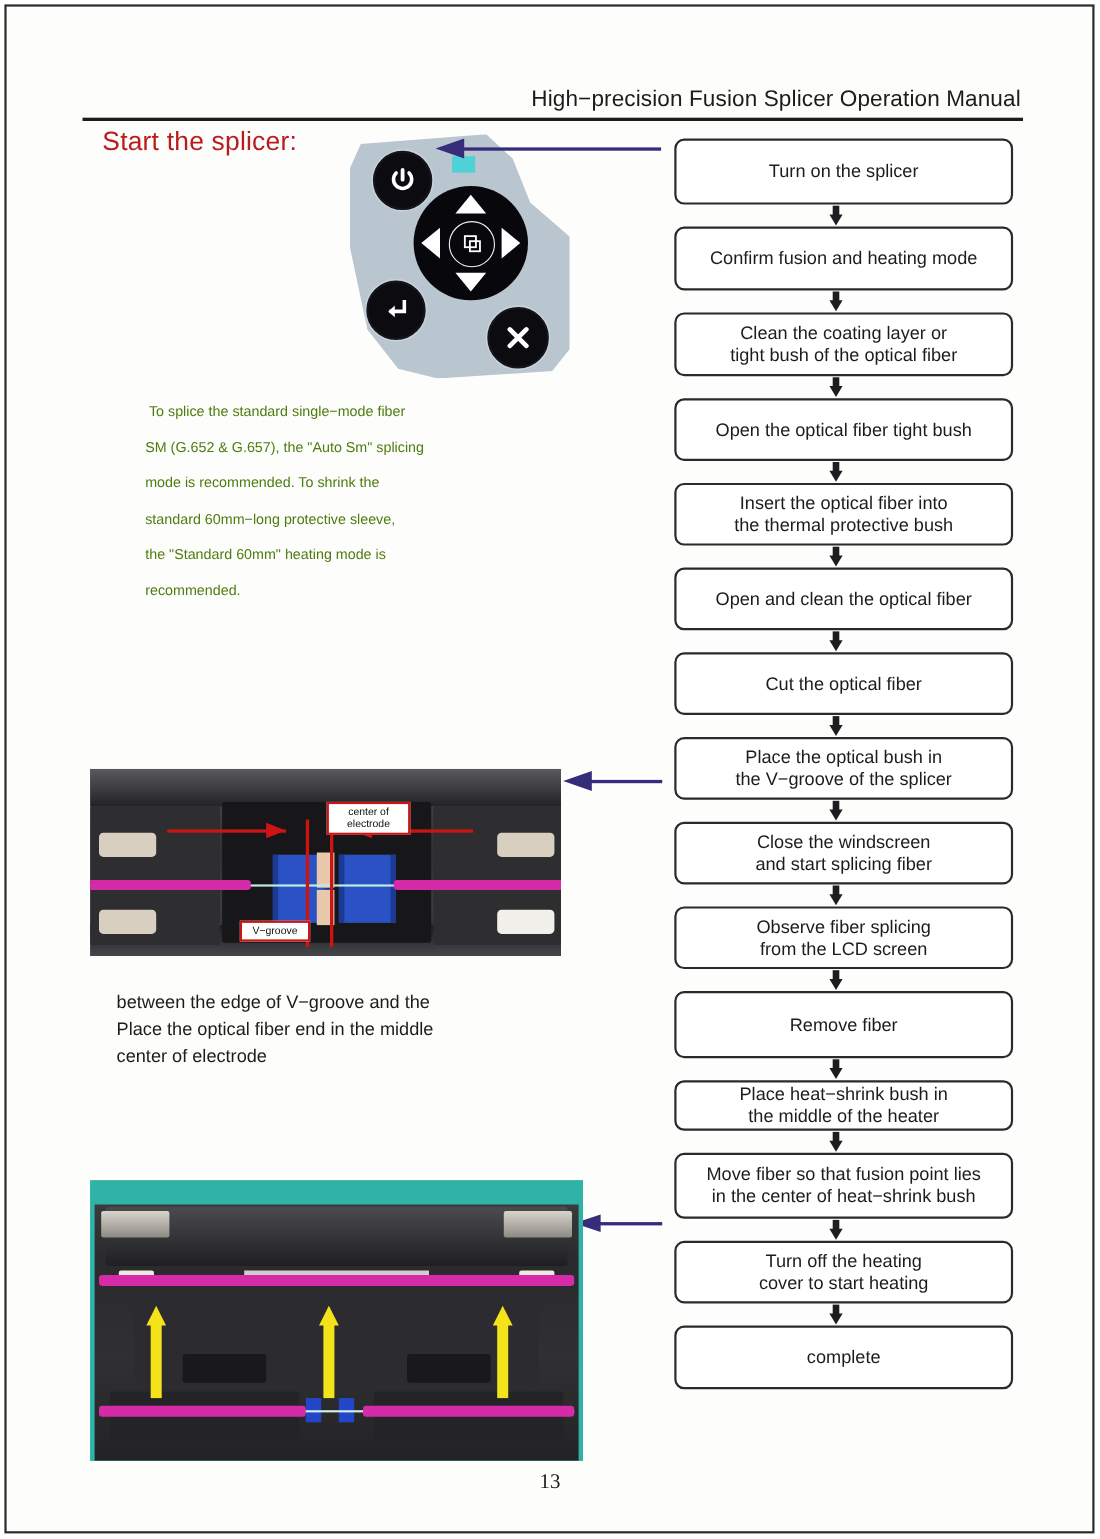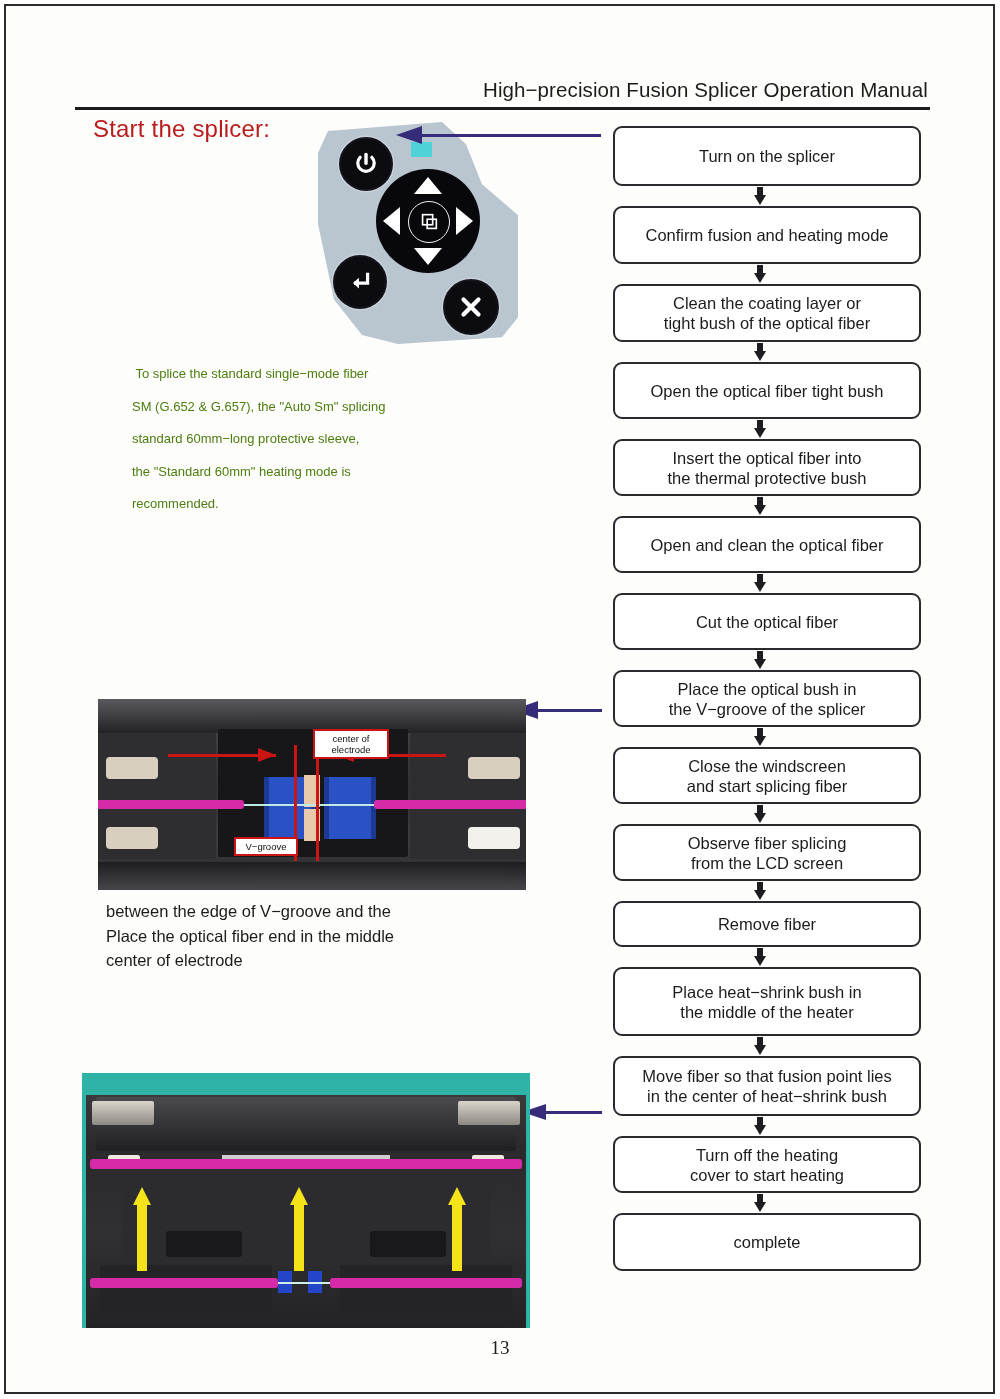--- a/index.html
+++ b/index.html
@@ -166,24 +166,23 @@
     left: 0; top: 0;
     border-top: 8px solid transparent;
     border-bottom: 8px solid transparent;
     border-right: 24px solid #352c7a;
   }
 
   
   #photo-vgroove {
     position: absolute;
     left: 82px; top: 699px;
-    width: 428px; height: 191px;
+    width: 428px; height: 170px;
     overflow: hidden;
     background: #a3a3a3;
-    margin-left: 16px;
   }
   .ph1-body {
     position: absolute; inset: 0;
     background:
       linear-gradient(180deg, #2c2c2e 0%, #404043 18%, #313134 46%, #3d3d40 74%, #27272a 100%);
   }
   .ph1-railtop {
     position: absolute; left: 0; top: 0; width: 100%; height: 34px;
     background: linear-gradient(180deg,#5a5a5e,#232326);
   }
@@ -368,20 +367,21 @@
 <div id="header">
   <div id="header-title">High−precision Fusion Splicer  Operation Manual</div>
   <div id="header-rule"></div>
 </div>
 
 <div id="section-title">Start the splicer:</div>
 
 <div id="intro-paragraph">
     <span class="ln"> To splice the standard single−mode fiber</span>
     <span class="ln">SM (G.652 &amp; G.657), the "Auto Sm" splicing</span>
+    <span class="ln">mode is recommended. To shrink the</span>
     <span class="ln">standard 60mm−long protective sleeve,</span>
     <span class="ln">the "Standard 60mm" heating mode is</span>
     <span class="ln">recommended.</span>
   </div>
 
 <div id="keypad">
   <div id="keypad-body"></div>
 
   <div id="kp-led"></div>
 
@@ -646,34 +646,34 @@
         </div>
       </div>
     </div>
     <div class="flow-gap">
       <div class="flow-arrow">
         <div class="fa-shaft"></div>
         <div class="fa-head"></div>
       </div>
     </div>
     <div class="flow-step">
-      <div class="flow-box" style="height: 46px; justify-content: center;">
+      <div class="flow-box" style="height: 61px; justify-content: center;">
         <div>
           <span class="ln">Remove fiber</span>
         </div>
       </div>
     </div>
     <div class="flow-gap">
       <div class="flow-arrow">
         <div class="fa-shaft"></div>
         <div class="fa-head"></div>
       </div>
     </div>
     <div class="flow-step">
-      <div class="flow-box" style="height: 69px;">
+      <div class="flow-box" style="height: 46px;">
         <div>
           <span class="ln">Place heat−shrink bush in</span>
           <span class="ln">the middle of the heater</span>
         </div>
       </div>
     </div>
     <div class="flow-gap">
       <div class="flow-arrow">
         <div class="fa-shaft"></div>
         <div class="fa-head"></div>

